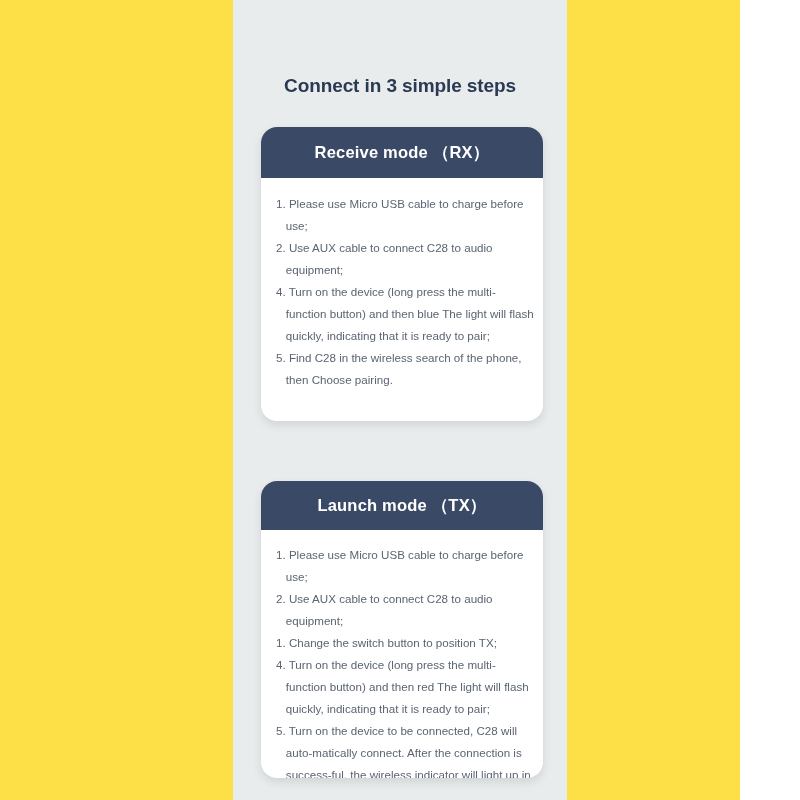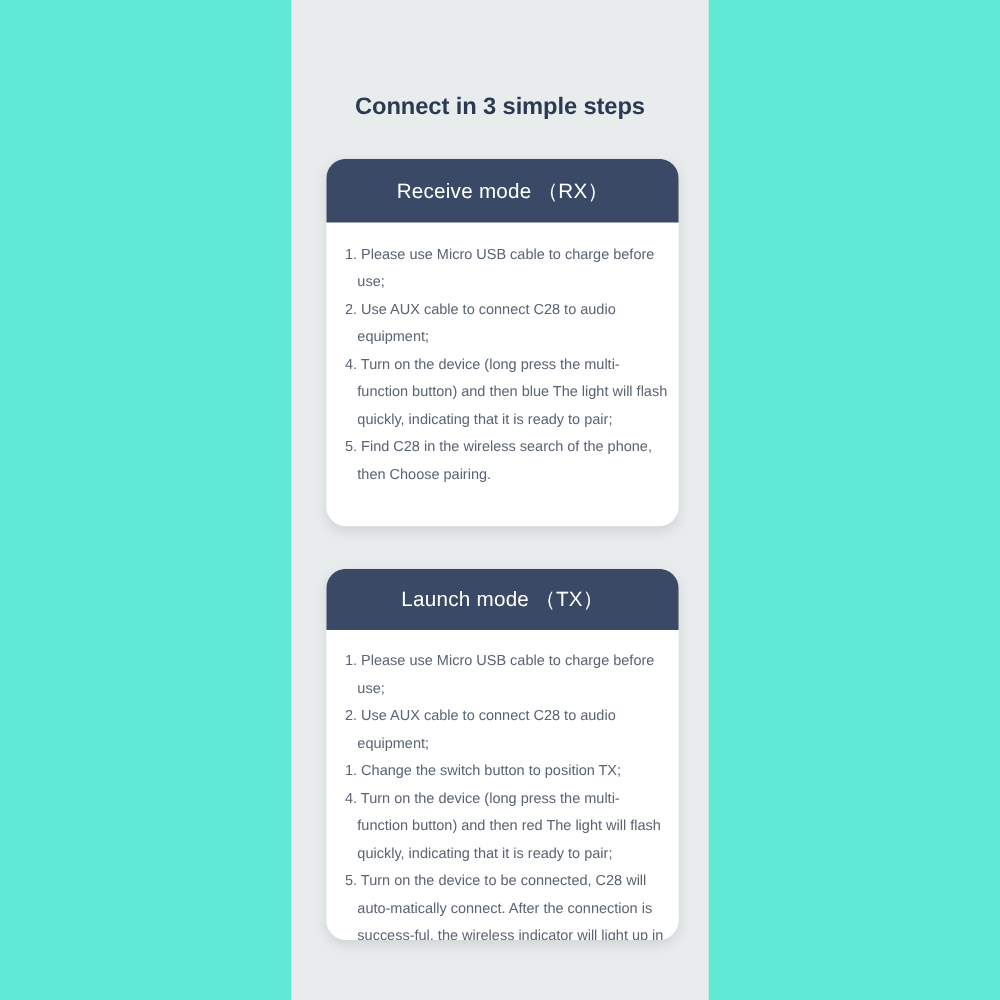--- a/index.html
+++ b/index.html
@@ -9,23 +9,23 @@
   body {
     width: 800px;
     height: 800px;
     background: #ffffff;
     font-family: "Liberation Sans", sans-serif;
     overflow: hidden;
   }
 
   #page {
     position: relative;
-    width: 800px;
+    width: 740px;
     height: 800px;
-    background: #5eead4;
+    background: #fde047;
   }
 
   
   #content-band {
     position: absolute;
     left: 233px;
     top: 0;
     width: 334px;
     height: 800px;
     background: #e9ecec;
@@ -47,35 +47,35 @@
     position: absolute;
     left: 261px;
     width: 282px;
     background: #ffffff;
     border-radius: 16px;
     box-shadow: 0 4px 9px rgba(80, 92, 105, 0.16);
     overflow: hidden;
   }
 
   #card-rx { top: 127px; height: 294px; }
-  #card-tx { top: 455px; height: 297px; }
+  #card-tx { top: 481px; height: 297px; }
 
   .card-header {
     height: 51px;
     background: #3a4a66;
     display: flex;
     align-items: center;
     justify-content: center;
   }
   #card-tx .card-header { height: 49px; }
 
   .card-header-title {
     color: #ffffff;
     font-size: 16.5px;
-    font-weight: normal;
+    font-weight: bold;
     letter-spacing: 0.2px;
     white-space: nowrap;
   }
 
   .card-body {
     padding: 16px 0 0 0;
   }
 
   .step-list {
     margin: 0;

